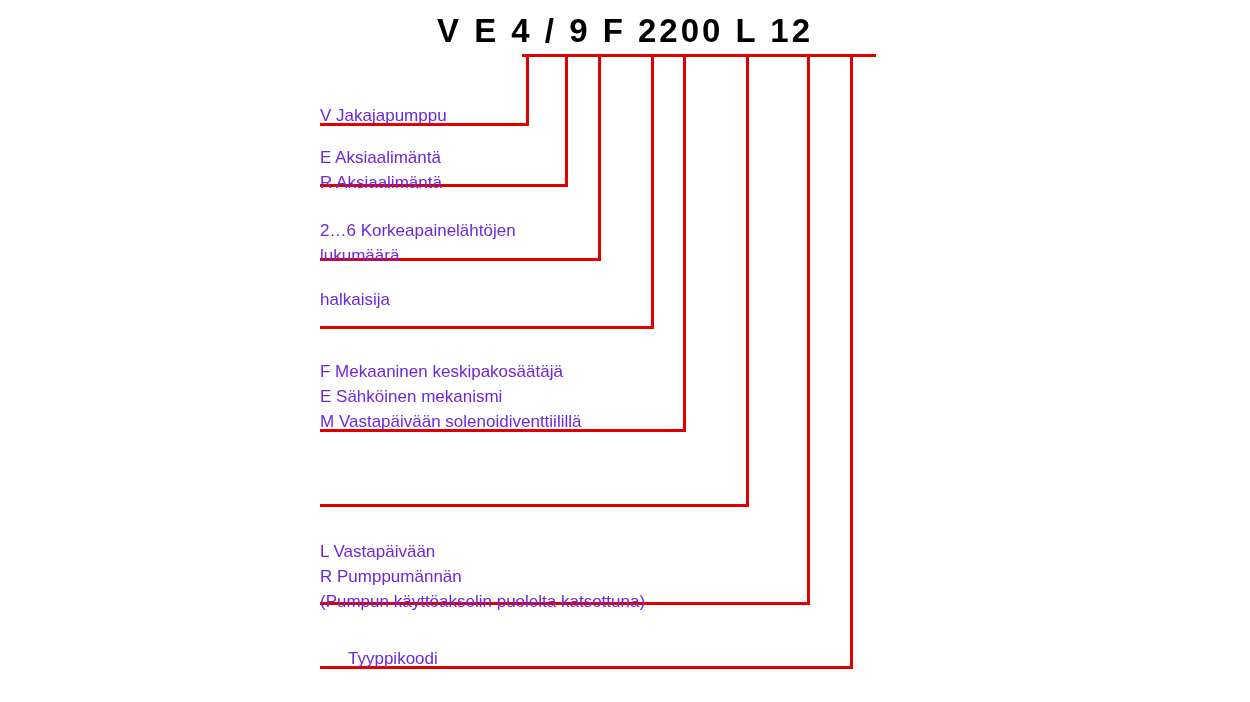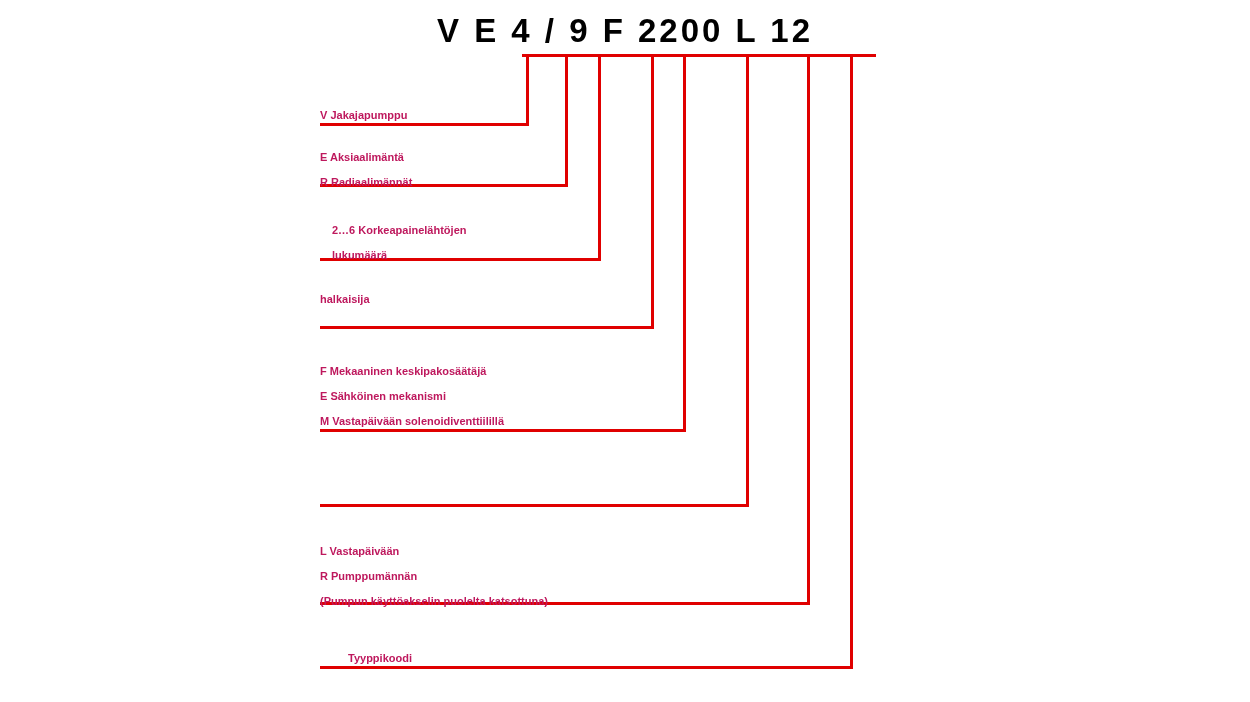--- a/index.html
+++ b/index.html
@@ -39,23 +39,23 @@
   .rule-v {
     position: absolute;
     width: 3px;
     background: #e00000;
   }
 
   
   .label-block {
     position: absolute;
     left: 320px;
-    color: #be185d;
-    font-size: 11px;
-    font-weight: bold;
+    color: #6d28d9;
+    font-size: 17px;
+    font-weight: normal;
     line-height: 25px;
     white-space: nowrap;
   }
   .label-block .line {
     display: block;
   }
 </style>
 </head>
 <body>
 
@@ -88,24 +88,24 @@
 
   <div class="rule-v" style="left:850px; top:54px; height:615px;"></div>
   <div class="rule-h" style="left:320px; top:666px; width:533px;"></div>
 
   <div class="label-block" style="top:103px;">
     <span class="line">V Jakajapumppu</span>
   </div>
 
   <div class="label-block" style="top:145px;">
     <span class="line">E Aksiaalimäntä</span>
-    <span class="line">R Radiaalimännät</span>
+    <span class="line">R Aksiaalimäntä</span>
   </div>
 
-  <div class="label-block" style="top:218px;margin-left:12px;">
+  <div class="label-block" style="top:218px;">
     <span class="line">2…6 Korkeapainelähtöjen</span>
     <span class="line">lukumäärä</span>
   </div>
 
   <div class="label-block" style="top:287px;">
     <span class="line">halkaisija</span>
   </div>
 
   <div class="label-block" style="top:359px;">
     <span class="line">F Mekaaninen keskipakosäätäjä</span>

